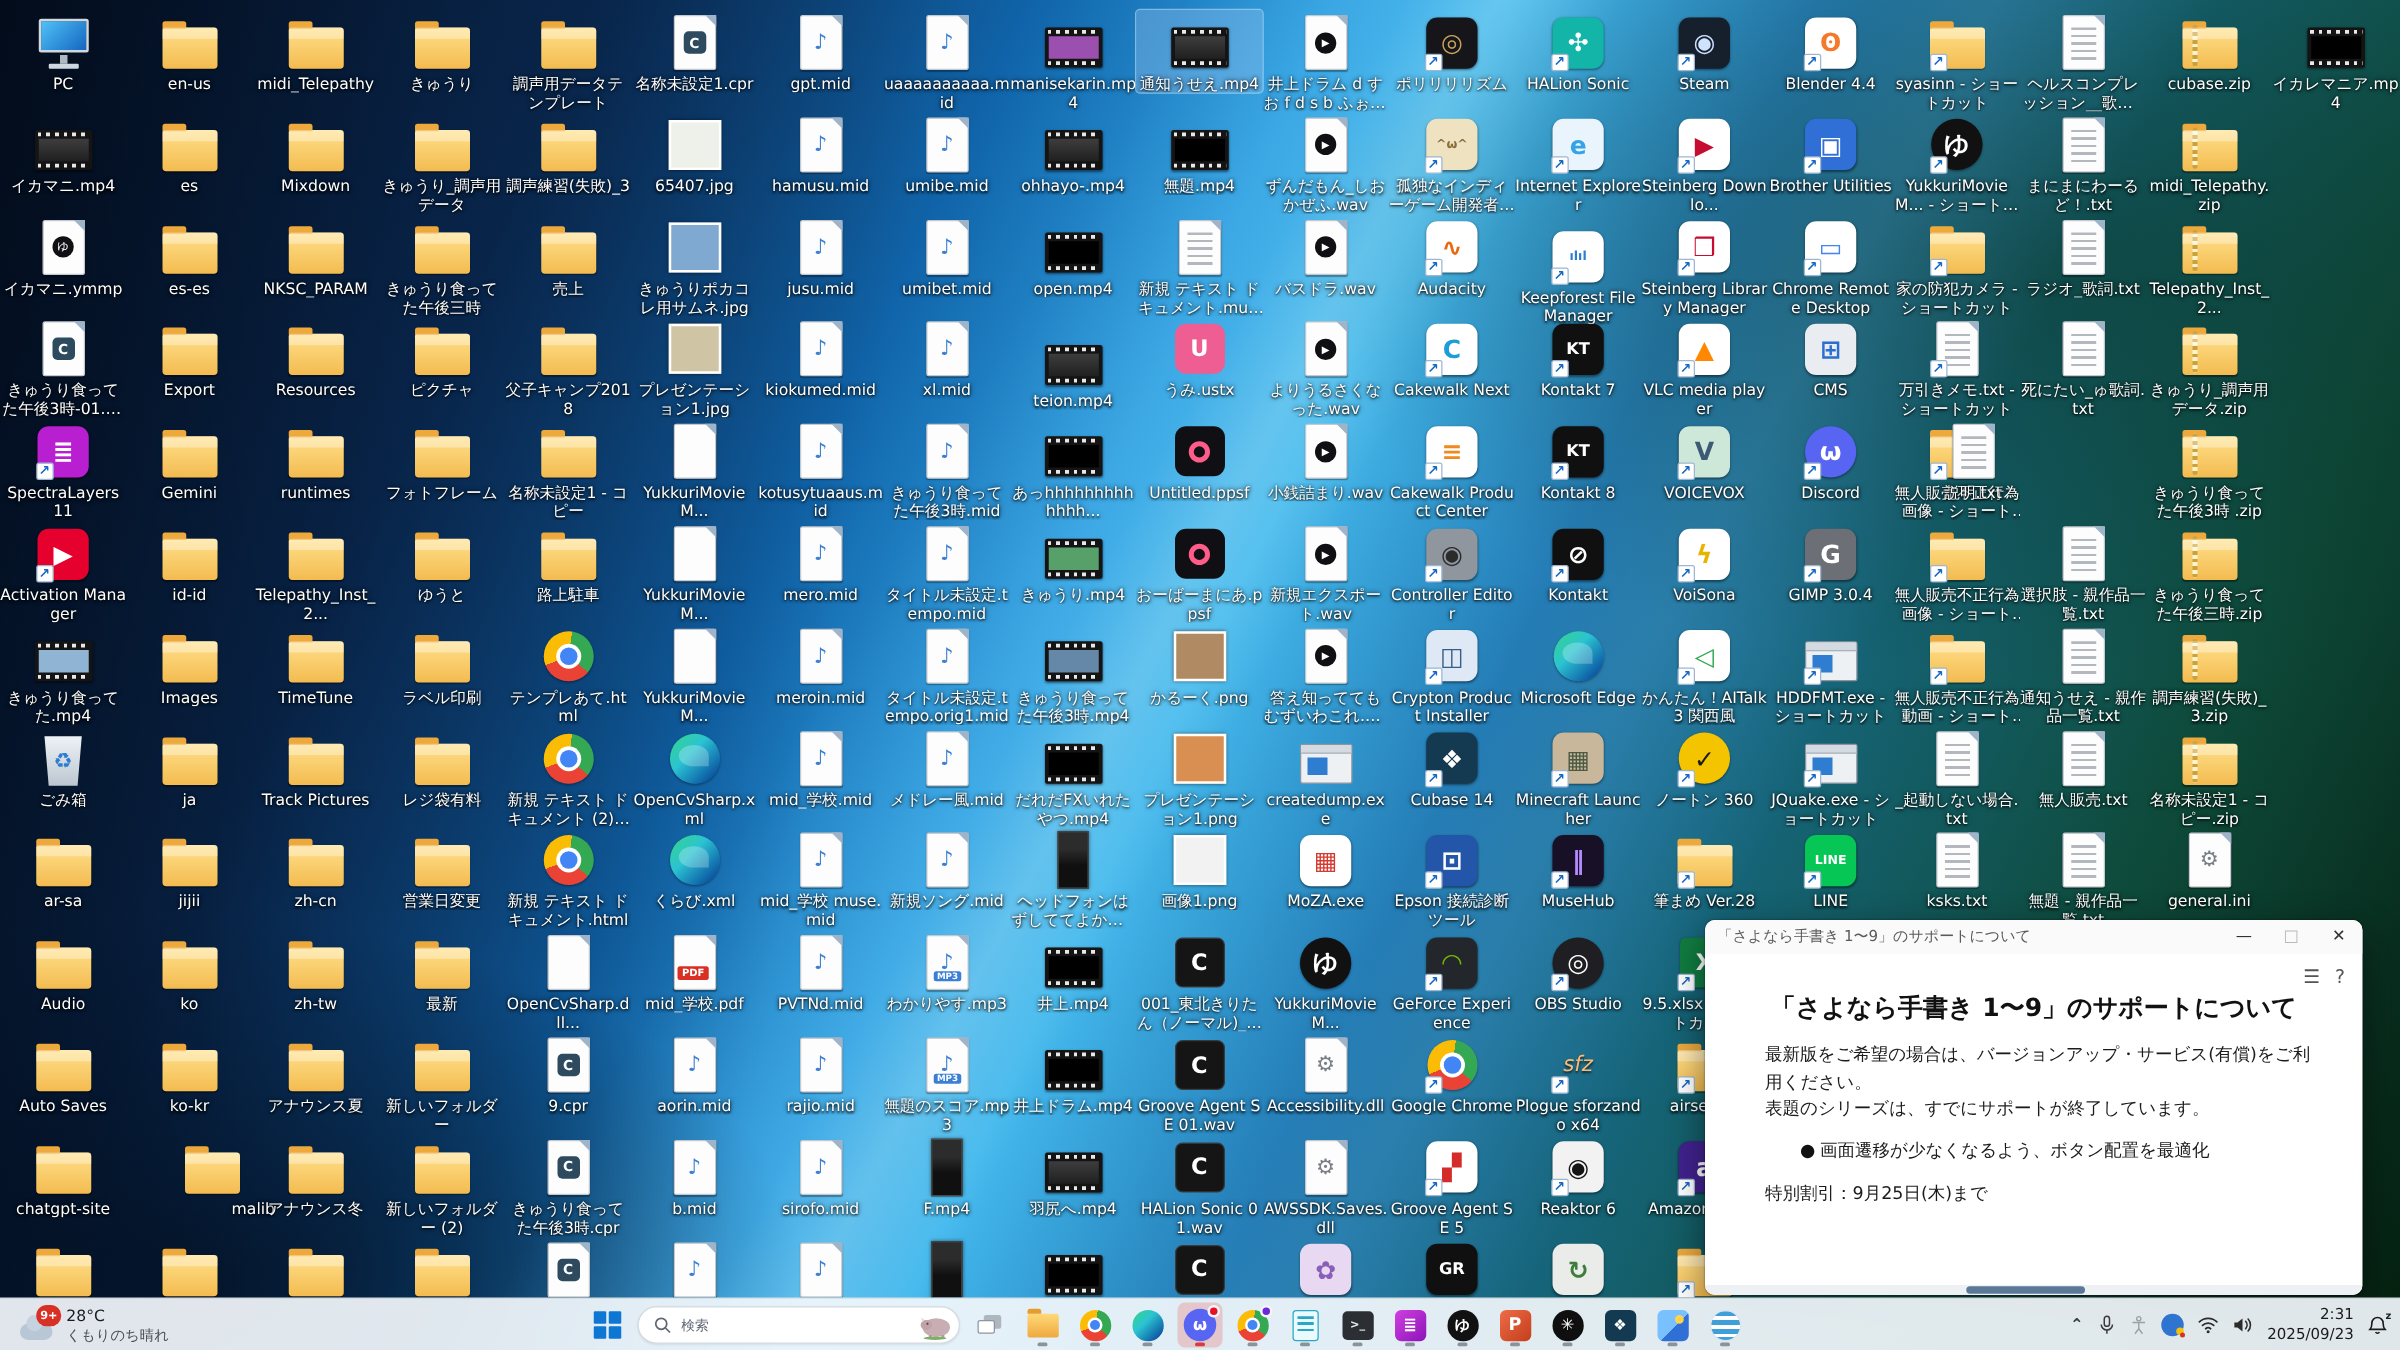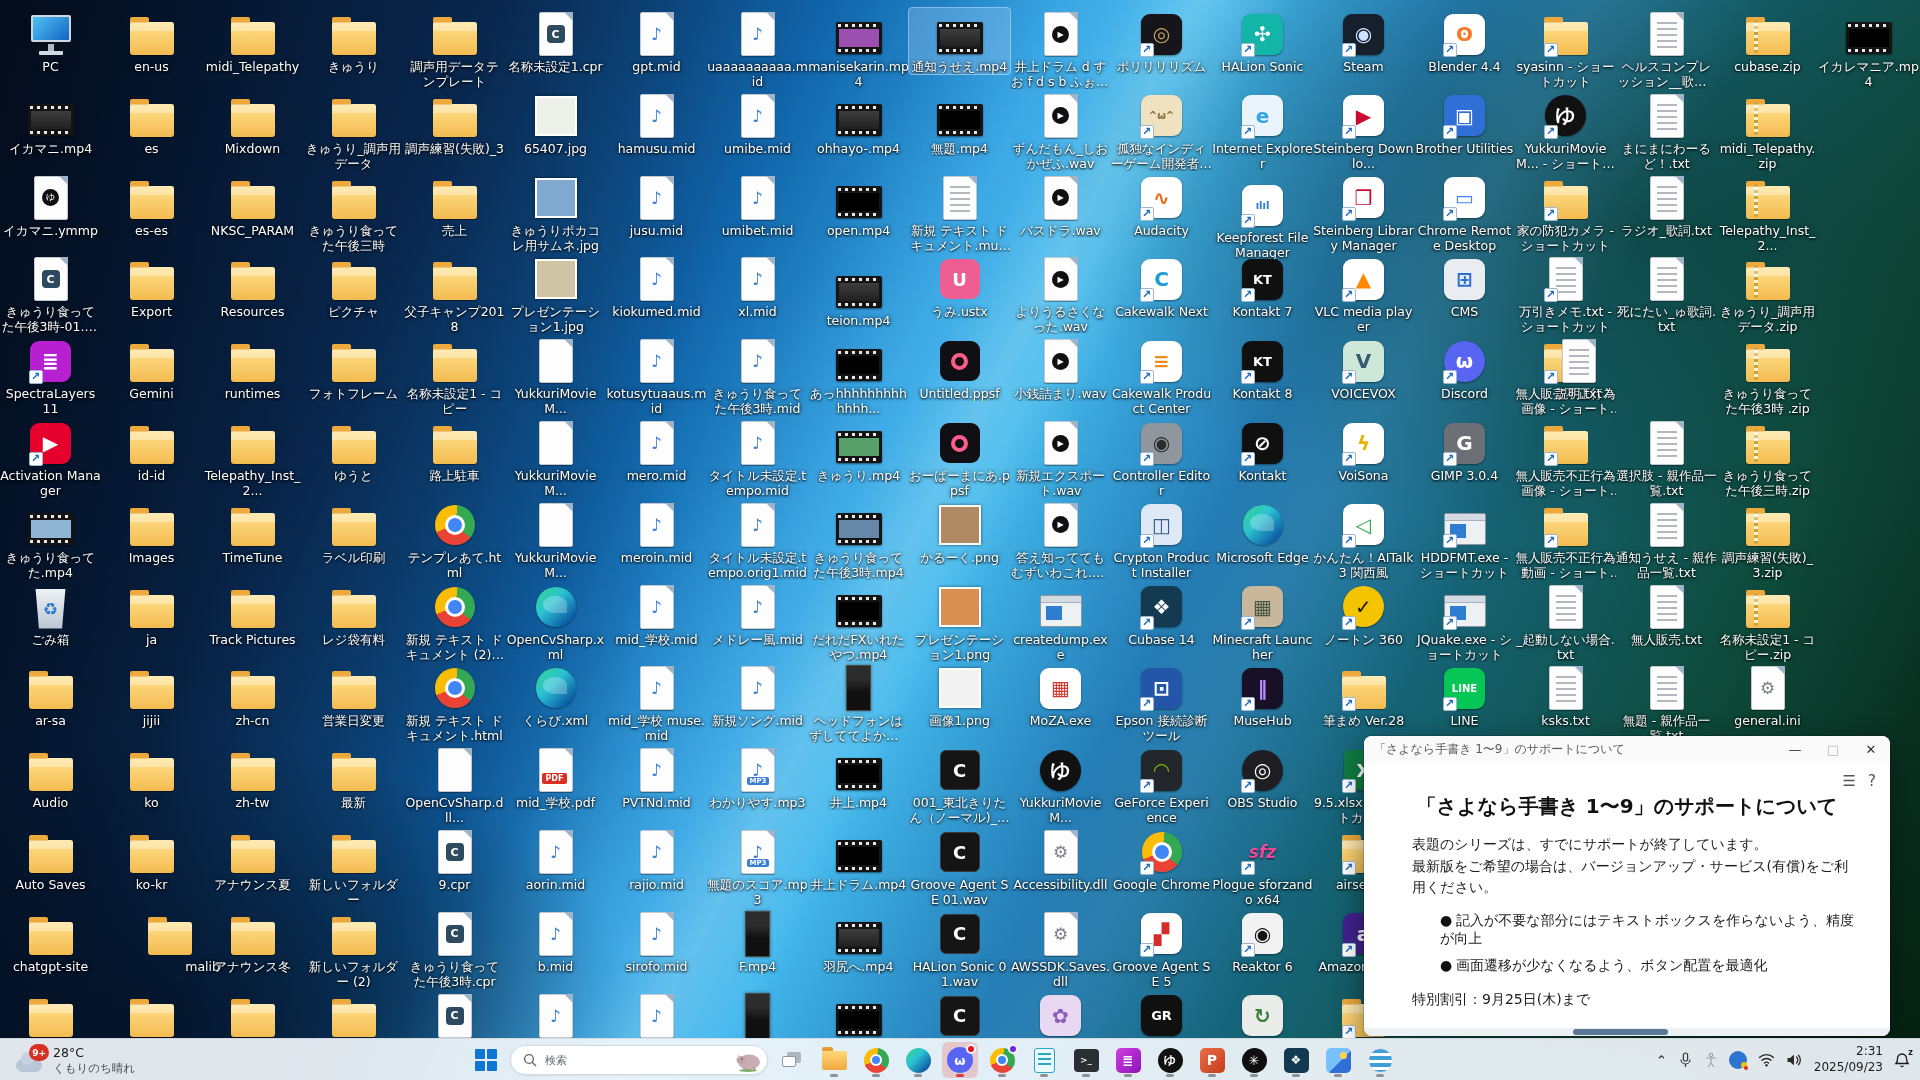--- a/index.html
+++ b/index.html
@@ -59,21 +59,21 @@
   .i-exe::before { content:""; position:absolute; left:0; right:0; top:0; height:6px; background:#d3dae1; border-bottom:1px solid #aab2ba; }
   .i-exe::after { content:""; position:absolute; left:5px; top:10px; width:16px; height:14px; background:#2e7dd1; }
   .i-pc { position:relative; width:46px; height:46px; }
   .i-pc .scr { position:absolute; left:3px; top:4px; width:40px; height:27px; border:2px solid #cfd8e0; border-radius:2px; background:linear-gradient(135deg,#4fc3f7,#1565c0); }
   .i-pc .stand { position:absolute; left:20px; top:33px; width:6px; height:7px; background:#aeb8c2; }
   .i-pc .base { position:absolute; left:11px; top:40px; width:24px; height:4px; background:#cfd8e0; border-radius:1px; }
   .i-bin { position:relative; width:34px; height:40px; margin-top:4px; background:linear-gradient(#eef2f6,#bcc6d0); clip-path:polygon(6% 0,94% 0,84% 100%,16% 100%); display:flex; align-items:center; justify-content:center; color:#2e7dd1; font-size:17px; }
   .i-xlsx { width:40px; height:40px; border-radius:5px; background:#107c41; color:#fff; font-weight:bold; font-size:18px; display:flex; align-items:center; justify-content:center; box-shadow:0 1px 2px rgba(0,0,0,.4); }
   .i-app { display:flex; align-items:center; justify-content:center; width:41px; height:41px; border-radius:9px; box-shadow:0 1px 2px rgba(0,0,0,.45); font-weight:bold; }
   .i-app.round { border-radius:50%; }
-  .i-sfz { font-style:italic; font-weight:bold; font-size:17px; color:#ec4899; text-shadow:0 1px 2px rgba(0,0,0,.7); }
+  .i-sfz { font-style:italic; font-weight:normal; font-size:17px; color:#fdba74; text-shadow:0 1px 2px rgba(0,0,0,.7); }
   .ppsf-ring { width:17px; height:17px; border:4px solid #ff5c8a; border-radius:50%; }
 
   
   #dialog { position:absolute; left:1364px; top:736px; width:526px; height:300px; background:#fff; border-radius:8px;
             box-shadow:0 10px 30px rgba(0,0,0,.45), 0 0 0 1px rgba(0,0,0,.15); overflow:hidden; z-index:40; }
   .dlg-titlebar { height:27px; display:flex; align-items:center; background:#fafafa; }
   .dlg-title { flex:1; font-size:12px; color:#5a5a5a; padding-left:10px; white-space:nowrap; overflow:hidden; }
   .dlg-btn { width:38px; height:27px; display:flex; align-items:center; justify-content:center; font-size:13px; color:#333; }
   .dlg-btn.max { color:#b9b9b9; }
   .dlg-tools { position:absolute; right:14px; top:36px; display:flex; gap:12px; color:#555; font-size:15px; }
@@ -1679,25 +1679,24 @@
       <div class="dlg-btn">—</div>
       <div class="dlg-btn max">□</div>
       <div class="dlg-btn close">✕</div>
     </div>
     <div class="dlg-tools">
       <span>☰</span>
       <span>?</span>
     </div>
     <div class="dlg-head">「さよなら手書き 1〜9」のサポートについて</div>
     <div class="dlg-body">
+      <div>最新版をご希望の場合は、バージョンアップ・サービス(有償)をご利用ください。</div>
       <div>表題のシリーズは、すでにサポートが終了しています。</div>
-      <div>最新版をご希望の場合は、バージョンアップ・サービス(有償)をご利用ください。</div>
     </div>
     <div class="dlg-bullets">
-      <div><span class="bdot">●</span><span>記入が不要な部分にはテキストボックスを作らないよう、精度が向上</span></div>
       <div><span class="bdot">●</span><span>画面遷移が少なくなるよう、ボタン配置を最適化</span></div>
     </div>
     <div class="dlg-footer">特別割引：9月25日(木)まで</div>
     <div class="dlg-scrolltrack">
       <div class="dlg-scrollthumb"></div>
     </div>
   </div>
 
   <div id="taskbar">
     <div class="weather">

